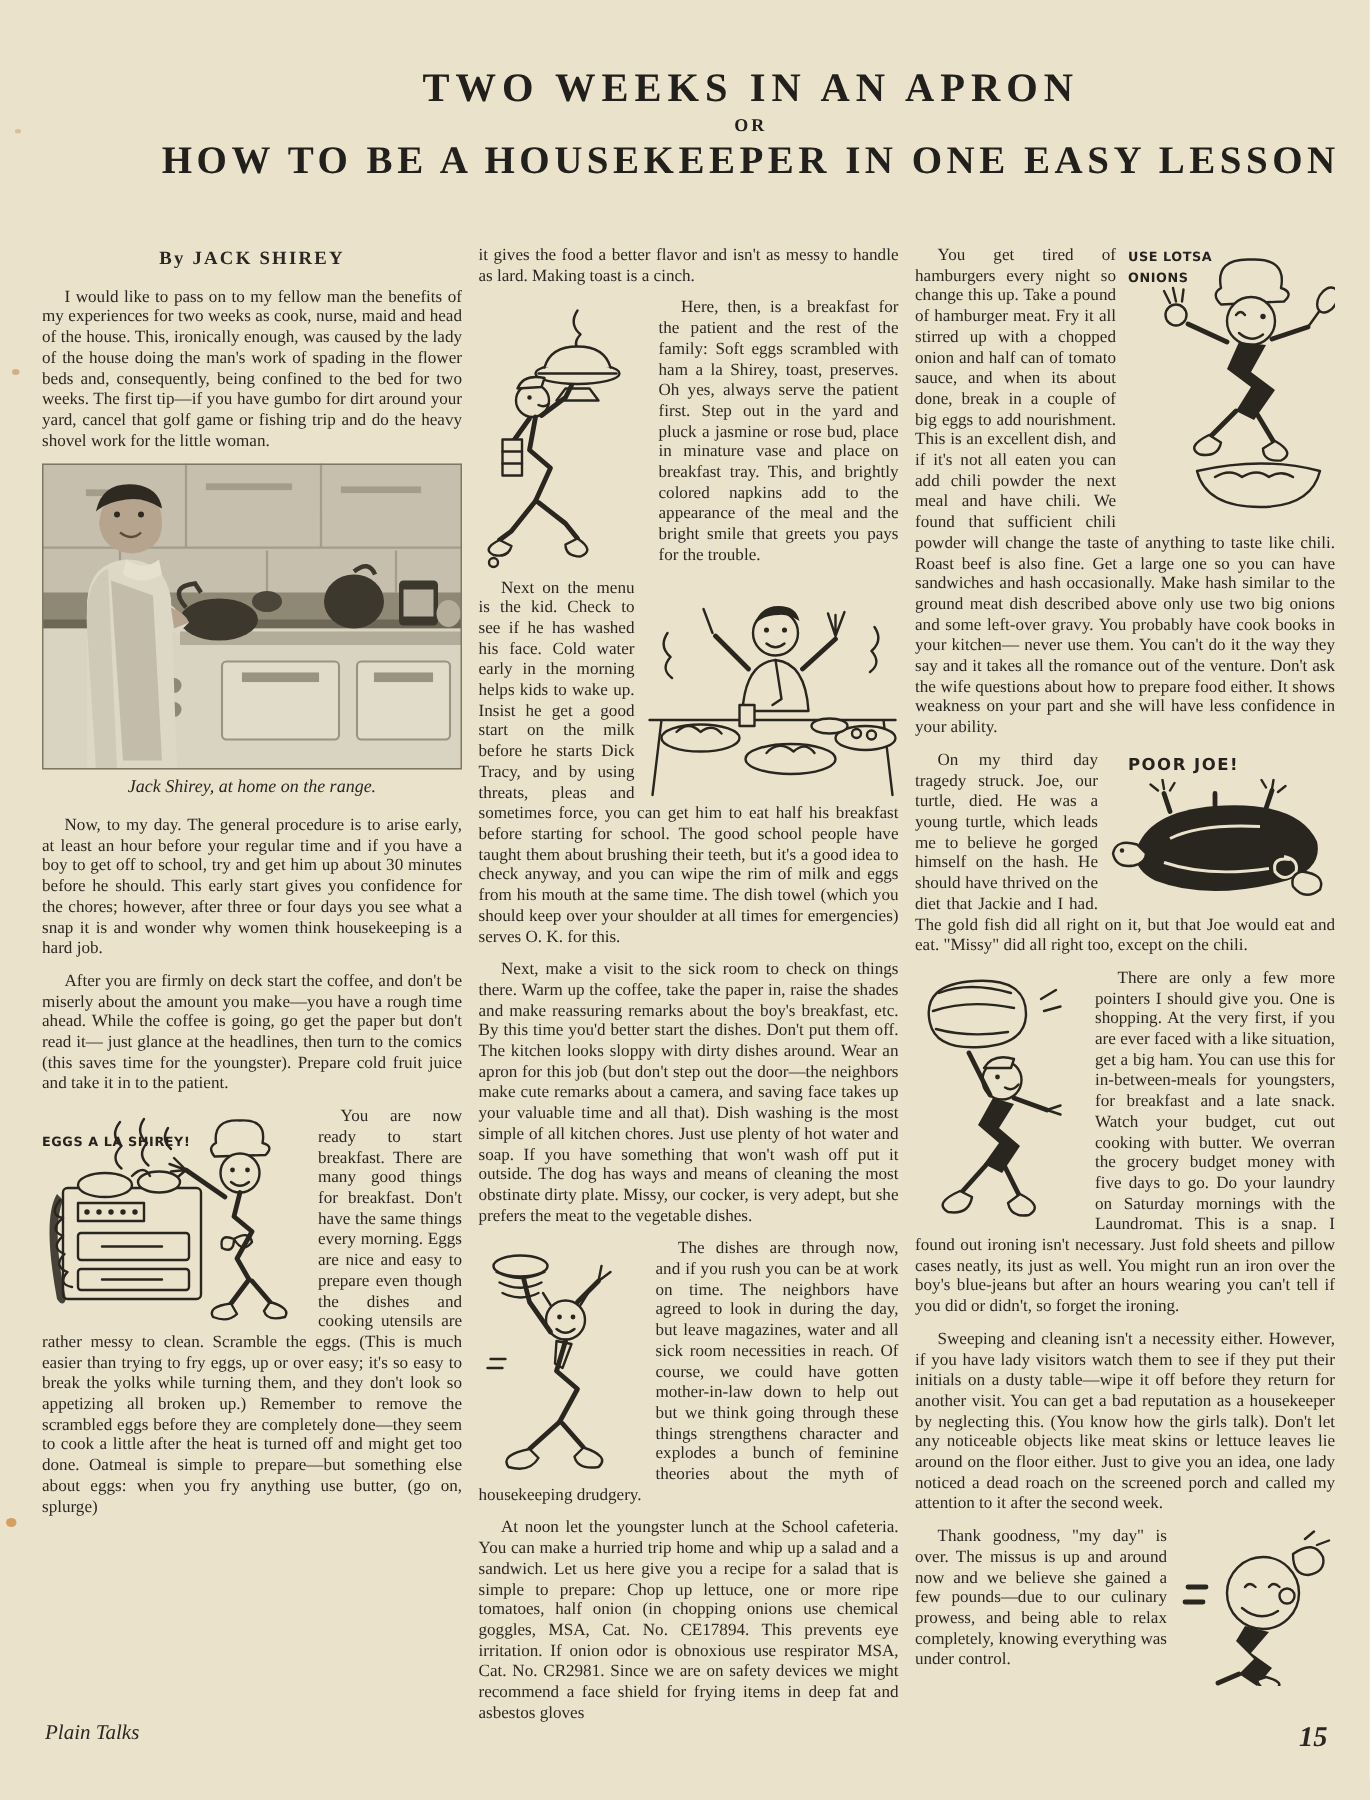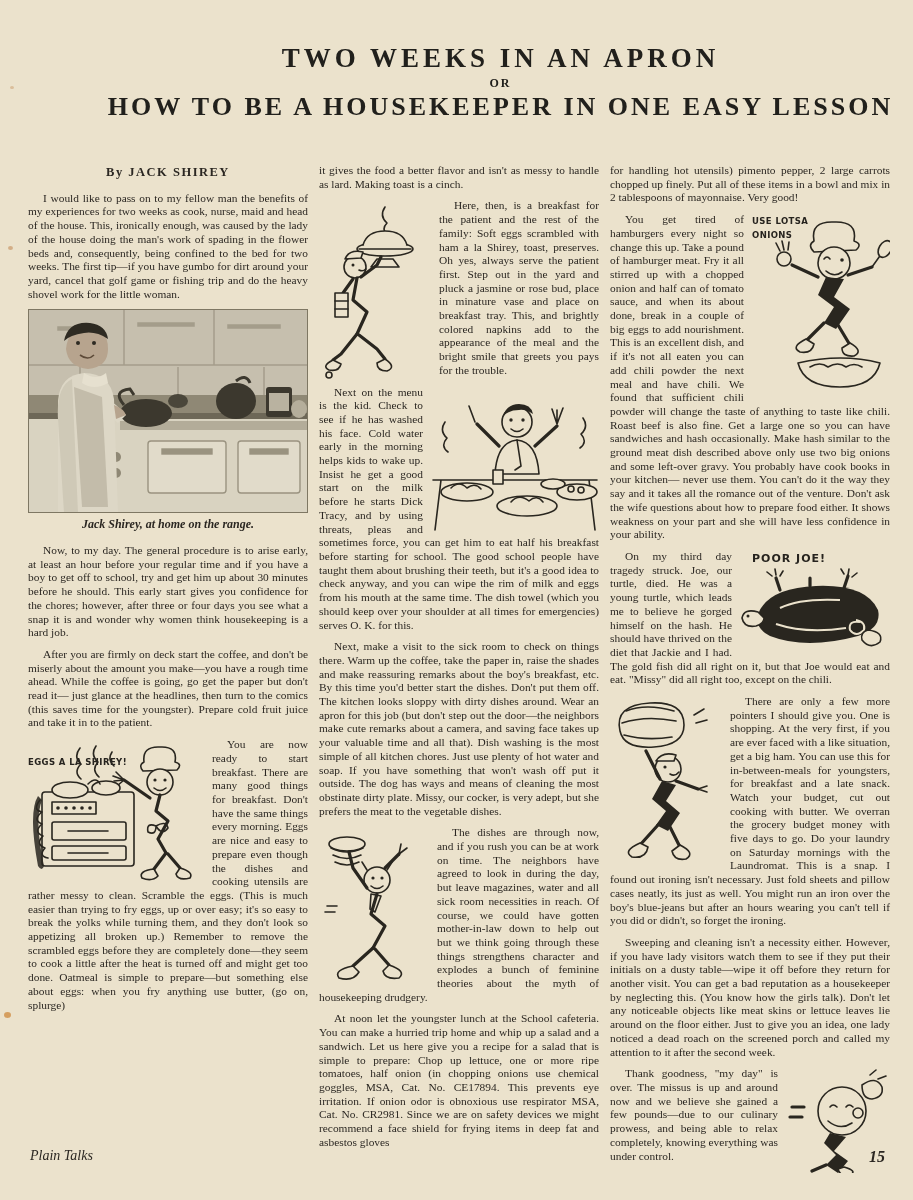--- a/index.html
+++ b/index.html
@@ -18,35 +18,35 @@
   .title-sub{font-size:26px;font-weight:900;letter-spacing:3px;margin-top:1px;}
   .columns{
     position:absolute;top:128px;left:28px;width:862px;height:1012px;
     display:flex;gap:11px;margin-top:36px;
   }
   .col{width:280px;flex:0 0 280px;font-size:11.4px;line-height:13.7px;text-align:justify;}
   .col p{margin:0 0 8px 0;text-indent:15px;}
   .byline{font-size:12.5px;font-weight:bold;letter-spacing:1.5px;text-align:center;margin:2px 0 12px 0;}
   .photo-frame{margin:4px 0 2px 0;}
   .photo-frame svg{display:block;}
-  .caption{font-size:12px;font-style:italic;font-weight:bold;text-align:center;margin:5px 0 12px 0;text-indent:0;}
+  .caption{font-size:12px;font-style:italic;font-weight:normal;text-align:center;margin:5px 0 12px 0;text-indent:0;}
   .wrapblock{overflow:visible;}
   .cartoon{position:relative;}
   .cartoon.fl{float:left;margin:2px 8px 0 0;}
   .cartoon.fr{float:right;margin:2px 0 0 8px;}
   .cartoon-label{
     font-family:"DejaVu Sans", sans-serif;
     font-size:8.5px;font-weight:bold;letter-spacing:.4px;
     color:#26231e;white-space:pre-line;text-indent:0;
   }
   .lbl-abs{position:absolute;z-index:2;}
   svg.toon{display:block;}
   .footer{position:absolute;left:0;top:1148px;width:100%;}
   .footer-left{position:absolute;left:30px;font-size:14px;font-weight:normal;font-style:italic;}
-  .footer-right{position:absolute;right:28px;font-size:16px;font-weight:bold;font-style:italic;text-align:center;}
+  .footer-right{position:absolute;right:28px;font-size:19px;font-weight:bold;font-style:italic;text-align:center;}
   .ink{stroke:#29261f;fill:none;stroke-width:1.6;stroke-linecap:round;stroke-linejoin:round;}
   .ink-thick{stroke:#29261f;fill:none;stroke-width:3.2;stroke-linecap:round;stroke-linejoin:round;}
   .ink-fill{fill:#29261f;}
   .paperfill{fill:#ebe2cc;}
 </style>
 </head>
 <body>
 
 <div class="page">
 
@@ -274,21 +274,20 @@
             <path class="ink paperfill" d="M34 138 q-20 4 -14 12 q14 4 20 -6 Z M70 137 q18 6 10 13 q-14 2 -16 -7 Z"></path>
           </svg>
         </div>
         <p>The dishes are through now, and if you rush you can be at work on time. The neighbors have agreed to look in during the day, but leave magazines, water and all sick room necessities in reach. Of course, we could have gotten mother-in-law down to help out but we think going through these things strengthens character and explodes a bunch of feminine theories about the myth of housekeeping drudgery.</p>
       </div>
 
       <p>At noon let the youngster lunch at the School cafeteria. You can make a hurried trip home and whip up a salad and a sandwich. Let us here give you a recipe for a salad that is simple to prepare:  Chop up lettuce, one or more ripe tomatoes, half onion (in chopping onions use chemical goggles, MSA, Cat. No. CE17894. This prevents eye irritation. If onion odor is obnoxious use respirator MSA, Cat. No. CR2981. Since we are on safety devices we might recommend a face shield for frying items in deep fat and asbestos gloves</p>
     </div>
 
     <div class="col">
-      <p style="text-indent:0">for handling hot utensils) pimento pepper, 2 large carrots chopped up finely. Put all of these items in a bowl and mix in 2 tablespoons of mayonnaise. Very good!</p>
 
       <div class="wrapblock">
         <div class="cartoon fr" style="width:138px;">
           <div class="cartoon-label lbl-abs" style="left:0;top:0;">USE LOTSA
 ONIONS</div>
           <svg class="toon" width="138" height="178" viewBox="0 0 138 178">
 
             <path class="ink paperfill" d="M62 26 q-4 -20 20 -19 q24 -1 20 19 q9 3 2 9 l-42 2 q-7 -7 0 -11 Z"></path>
             <circle class="ink paperfill" cx="82" cy="48" r="16"></circle>
             <path class="ink" d="M72 44 q3 -4 6 0"></path>

